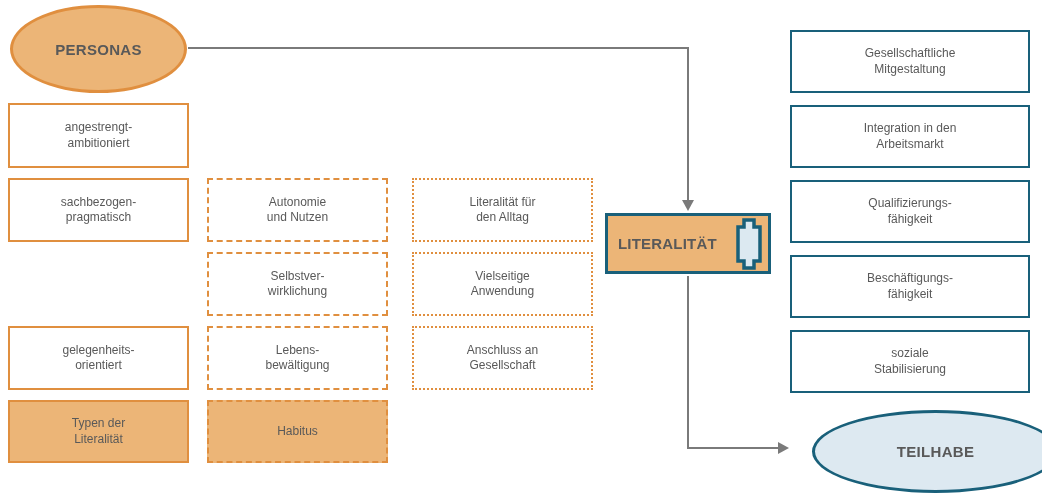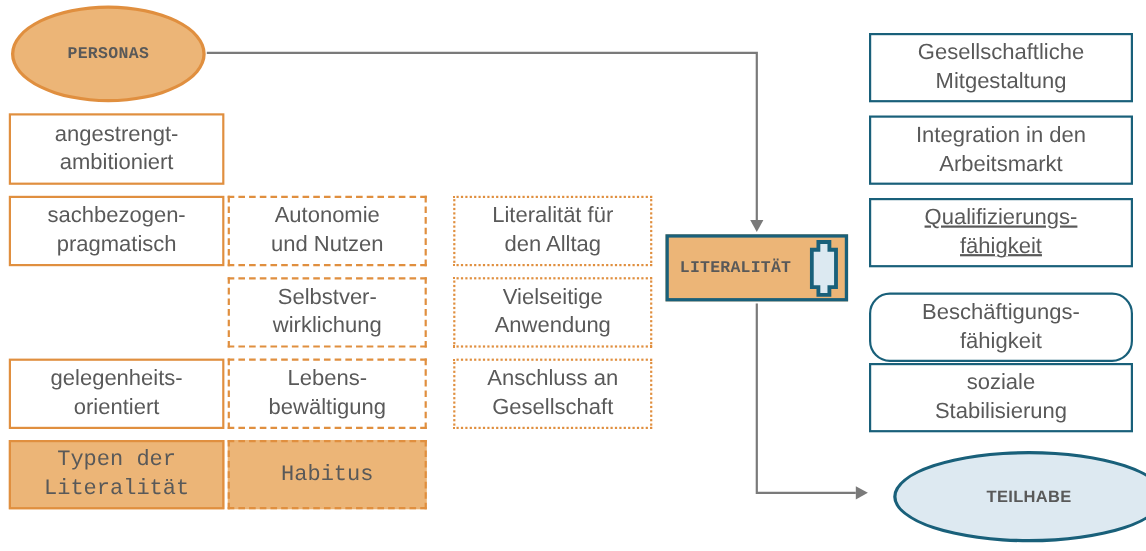--- a/index.html
+++ b/index.html
@@ -13,51 +13,51 @@
   .arrow-layer{position:absolute;left:0;top:0;width:1042px;height:501px;pointer-events:none;}
   .node{
     position:absolute;
     display:flex;align-items:center;justify-content:center;
     color:#595959;
     text-align:center;
     box-sizing:border-box;
     background:#ffffff;
     white-space:pre-line;
   }
-  .box{font-size:20px;line-height:1.28;}
+  .box{font-size:12px;line-height:1.28;}
   .b-solid  {border:2px solid  #E08F3F;}
   .b-dashed {border:2px dashed #E08F3F;}
   .b-dotted {border:2px dotted #E08F3F;}
   .b-teal   {border:2px solid  #19607A;}
-  .fill-orange{background:#ECB577;font-family:Liberation Mono, monospace;}
+  .fill-orange{background:#ECB577;}
   .fill-blue  {background:#DDE9F1;}
   .ellipse{border-radius:50%;font-weight:bold;font-size:15px;letter-spacing:0.3px;}
   .personas{left:10px;top:5px;width:177px;height:88px;border:3px solid #E08F3F;}
   .teilhabe{left:812px;top:410px;width:247px;height:83px;border:3px solid #19607A;}
   .lit-box{
     left:605px;top:213px;width:166px;height:61px;
     border:3px solid #19607A;
     display:flex;align-items:center;justify-content:space-between;
     padding:0 6px 0 10px;
     font-weight:bold;font-size:15px;letter-spacing:0.2px;
   }
   
-  .c1{left:8px;width:196px;}
+  .c1{left:8px;width:181px;}
   .c2{left:207px;width:181px;}
   .c3{left:412px;width:181px;}
   .c4{left:790px;width:240px;}
   .r1{top:103px;height:65px;}
   .r2{top:178px;height:64px;}
   .r3{top:252px;height:64px;}
   .r4{top:326px;height:64px;}
   .r5{top:400px;height:63px;}
   .o1{top:30px;height:63px;}
   .o2{top:105px;height:63px;}
-  .o3{top:180px;height:63px;text-decoration:underline;}
-  .o4{top:266px;height:63px;border-radius:19px;}
+  .o3{top:180px;height:63px;}
+  .o4{top:255px;height:63px;}
   .o5{top:330px;height:63px;}
 </style>
 </head>
 <body>
 
 <div class="canvas">
 
   <svg class="arrow-layer">
     <path d="M 188 48 H 688 V 201" fill="none" stroke="#7A7A7A" stroke-width="2"></path>
     <polygon points="682,200 694,200 688,211" fill="#7A7A7A"></polygon>

